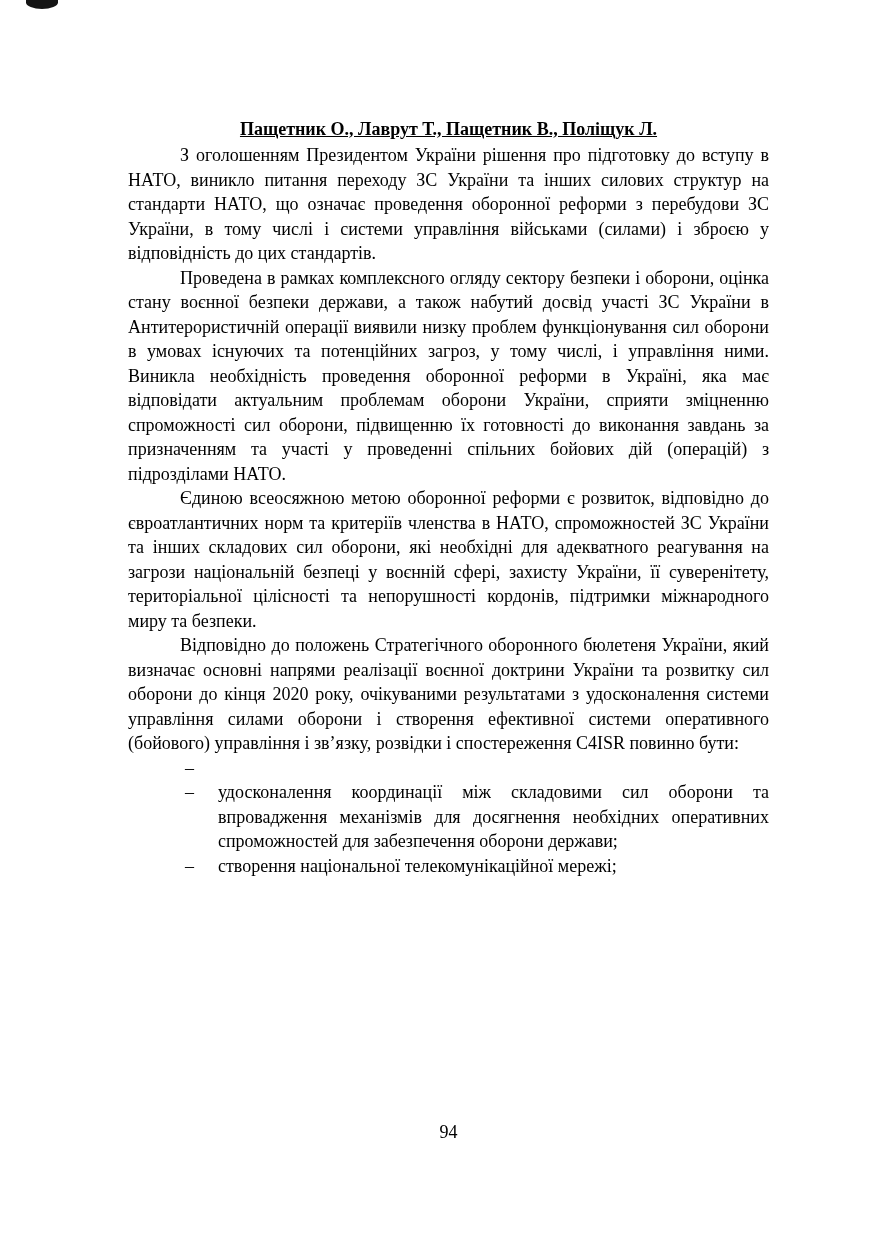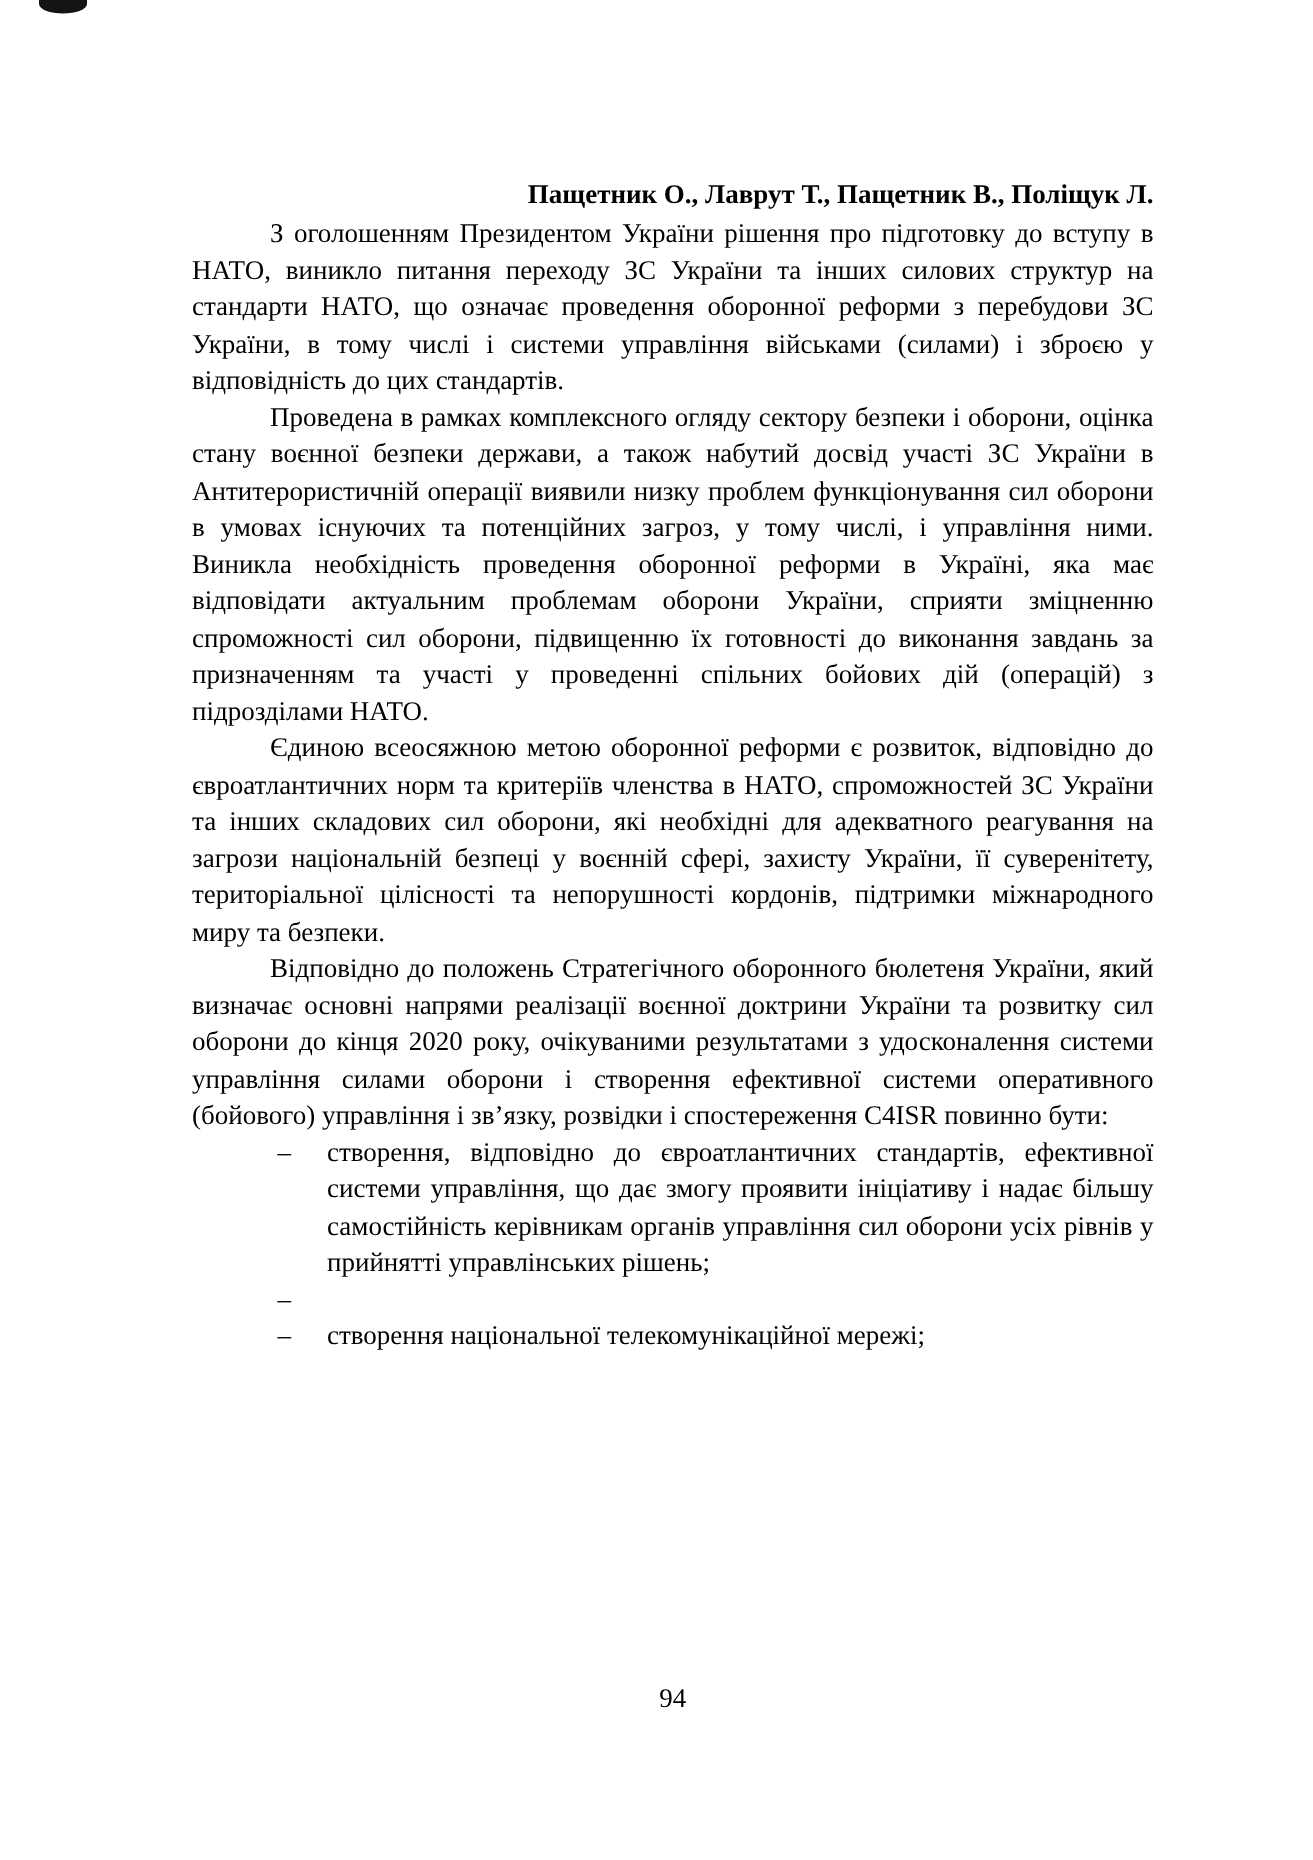--- a/index.html
+++ b/index.html
@@ -33,22 +33,23 @@
     .title {
       margin: 0;
       font-size: 18.5px;
       font-weight: bold;
       text-align: center;
       white-space: pre-line;
       line-height: 27px;
     }
     .authors {
       font-weight: bold;
-      text-align: right;
+      text-align: center;
       line-height: 27px;
+      text-decoration: underline;
     }
     .affiliation {
       text-align: center;
       line-height: 27px;
       margin-bottom: 15px;
     }
     p.body-par {
       margin: 0;
       text-align: justify;
       text-indent: 52px;
@@ -85,24 +86,24 @@
   <div class="authors">Пащетник О., Лаврут Т., Пащетник В., Поліщук Л.</div>
 
   <p class="body-par">З оголошенням Президентом України рішення про підготовку до вступу в НАТО, виникло питання переходу ЗС України та інших силових структур на стандарти НАТО, що означає проведення оборонної реформи з перебудови ЗС України, в тому числі і системи управління військами (силами) і зброєю у відповідність до цих стандартів.</p>
   <p class="body-par">Проведена в рамках комплексного огляду сектору безпеки і оборони, оцінка стану воєнної безпеки держави, а також набутий досвід участі ЗС України в Антитерористичній операції виявили низку проблем функціонування сил оборони в умовах існуючих та потенційних загроз, у тому числі, і управління ними. Виникла необхідність проведення оборонної реформи в Україні, яка має відповідати актуальним проблемам оборони України, сприяти зміцненню спроможності сил оборони, підвищенню їх готовності до виконання завдань за призначенням та участі у проведенні спільних бойових дій (операцій) з підрозділами НАТО.</p>
   <p class="body-par">Єдиною всеосяжною метою оборонної реформи є розвиток, відповідно до євроатлантичних норм та критеріїв членства в НАТО, спроможностей ЗС України та інших складових сил оборони, які необхідні для адекватного реагування на загрози національній безпеці у воєнній сфері, захисту України, її суверенітету, територіальної цілісності та непорушності кордонів, підтримки міжнародного миру та безпеки.</p>
   <p class="body-par">Відповідно до положень Стратегічного оборонного бюлетеня України, який визначає основні напрями реалізації воєнної доктрини України та розвитку сил оборони до кінця 2020 року, очікуваними результатами з удосконалення системи управління силами оборони і створення ефективної системи оперативного (бойового) управління і зв’язку, розвідки і спостереження C4ISR повинно бути:</p>
 
   <div class="list">
     <div class="list-item">
       <span class="list-marker">–</span>
-      <div class="list-text">створення, відповідно до євроатлантичних стандартів, ефективної системи управління, що дає змогу проявити ініціативу і надає більшу самостійність керівникам органів управління сил оборони усіх рівнів у прийнятті управлінських рішень;</div>
     </div>
     <div class="list-item">
       <span class="list-marker">–</span>
+      <div class="list-text">удосконалення координації між складовими сил оборони та впровадження механізмів для досягнення необхідних оперативних спроможностей для забезпечення оборони держави;</div>
     </div>
     <div class="list-item">
       <span class="list-marker">–</span>
       <div class="list-text">створення національної телекомунікаційної мережі;</div>
     </div>
   </div>
 </div>
 
 <div class="page-number">94</div>
 

